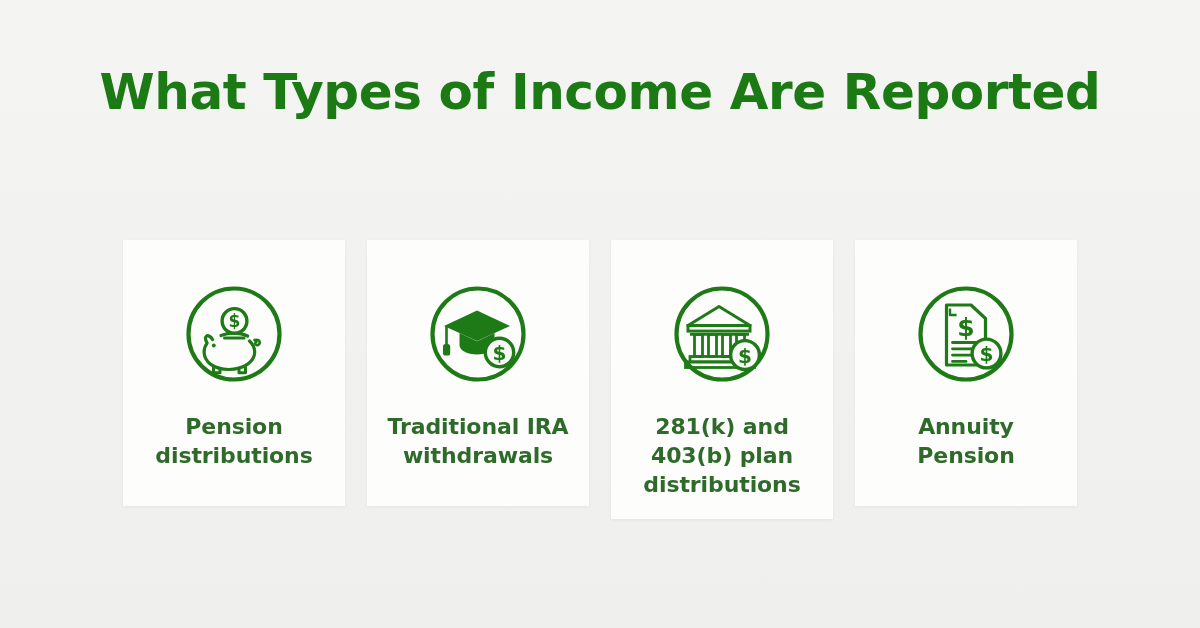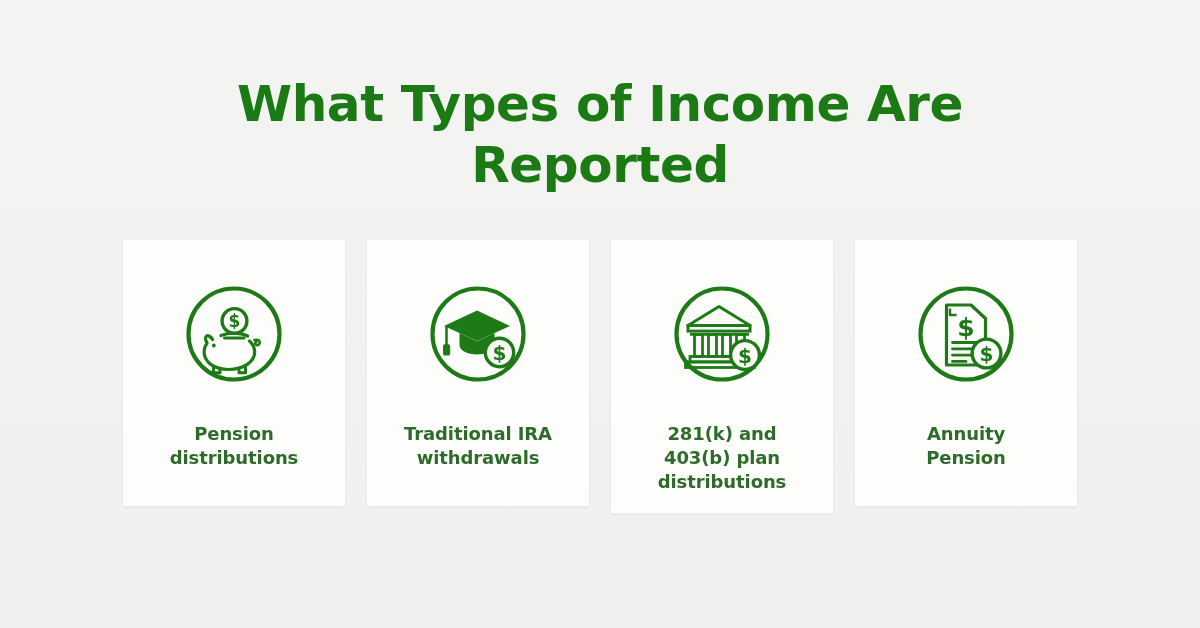--- a/index.html
+++ b/index.html
@@ -26,21 +26,21 @@
 
   
   .title-wrap {
     position: absolute;
     top: 62px;
     left: 0;
     width: 1200px;
     text-align: center;
   }
   .title {
-    margin: 12px;
+    margin: 0;
     color: #1c7a14;
     font-family: "DejaVu Sans", "Liberation Sans", sans-serif;
     font-weight: 700;
     font-size: 50px;
     line-height: 1.22;
     letter-spacing: -0.4px;
     padding: 0 90px;
   }
   .title-line {
     display: block;
@@ -79,25 +79,25 @@
     align-items: center;
     justify-content: center;
   }
   .icon-slot svg {
     display: block;
     width: 104px;
     height: 104px;
   }
 
   .card-label {
-    margin-top: 36px;
+    margin-top: 26px;
     color: #2e6b2a;
     font-family: "DejaVu Sans", "Liberation Sans", sans-serif;
     font-weight: 700;
-    font-size: 18px;
+    font-size: 22px;
     line-height: 1.32;
     text-align: center;
     letter-spacing: -0.1px;
     white-space: pre-line;
     padding: 0 6px;
   }
 </style>
 </head>
 <body>
 

